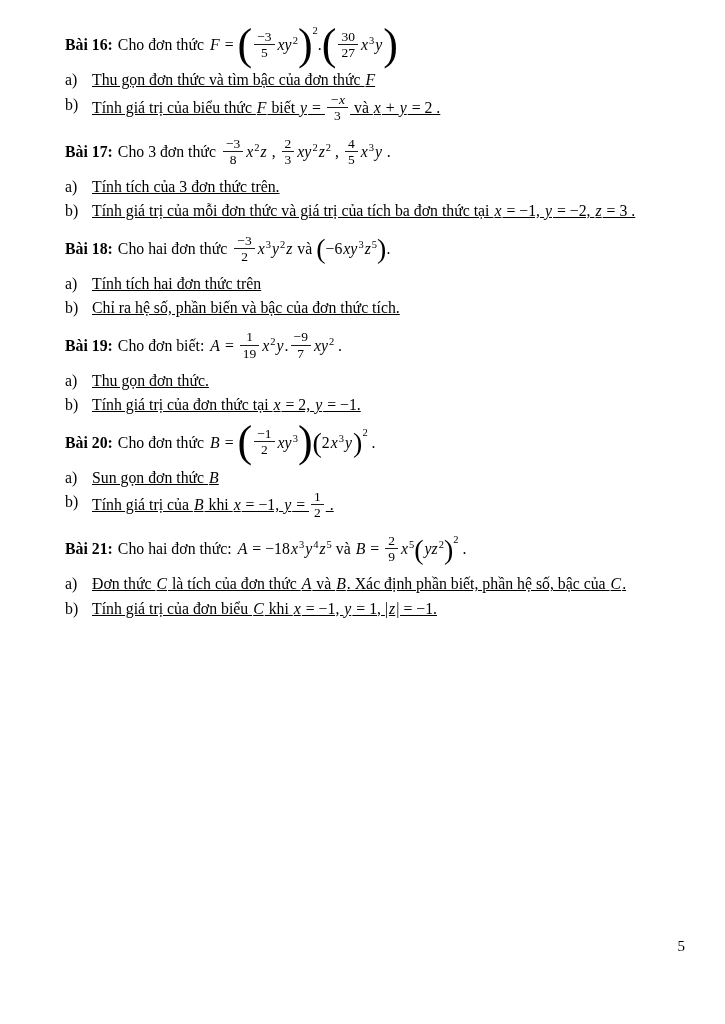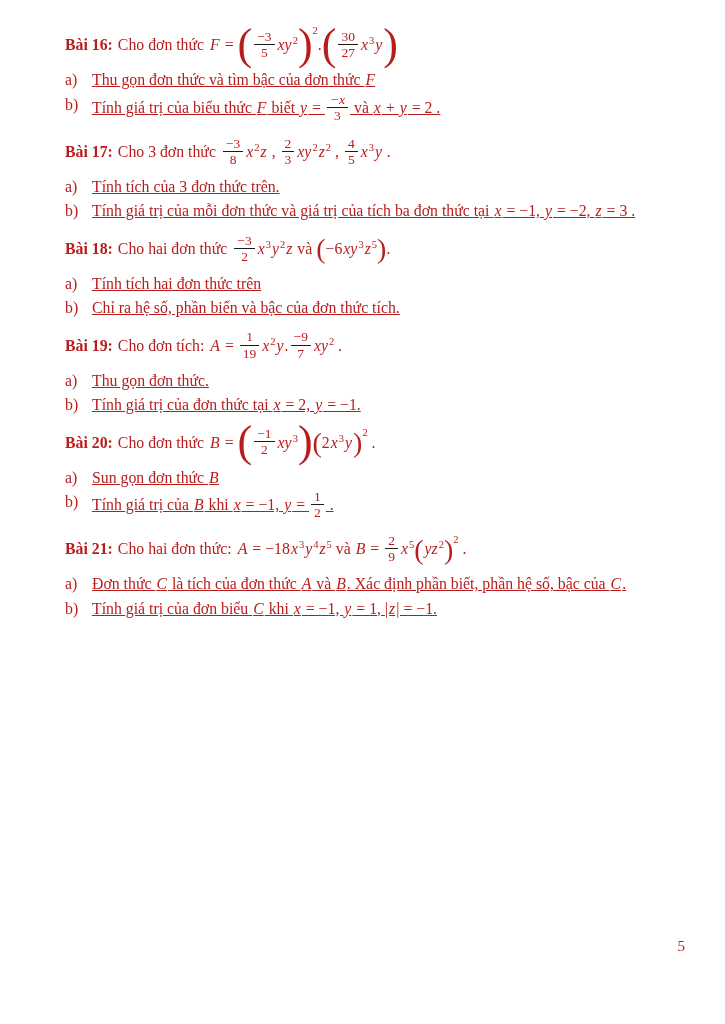--- a/index.html
+++ b/index.html
@@ -1,20 +1,20 @@
 <!DOCTYPE html>
 <html lang="vi"><head>
 <meta charset="utf-8">
 <style>
   html, body { margin:0; padding:0; background:#ffffff; }
   .page {
     position:relative;
     width:725px; height:1024px;
     background:#ffffff;
-    color:#b91c1c;
+    color:#000000;
     font-family:"Liberation Serif", serif;
     font-size:15.8px;
     overflow:hidden;
   }
   .content { padding:26px 40px 0 65px; }
 
   .ex { margin-bottom:8px; }
   .ex-head { padding:5px 0 4px; line-height:1.3; }
   .ex-label { font-weight:bold; margin-right:5px; }
   .ex-intro { margin-right:5px; }
@@ -104,21 +104,21 @@
         <div class="ex-item">
           <span class="item-label">a)</span>
           <span class="item-body"><span class="mo">Tính tích hai đơn thức trên</span></span>
         </div>
         <div class="ex-item">
           <span class="item-label">b)</span>
           <span class="item-body"><span class="mo">Chỉ ra hệ số, phần biến và bậc của đơn thức tích.</span></span>
         </div>
       </div>
       <div class="ex">
-        <div class="ex-head"><b class="ex-label">Bài 19:</b><span class="ex-intro">Cho đơn tích:</span><span class="math"><span class="mi">A</span><span class="mo"> = </span><span class="frac">
+        <div class="ex-head"><b class="ex-label">Bài 19:</b><span class="ex-intro">Cho đơn biết:</span><span class="math"><span class="mi">A</span><span class="mo"> = </span><span class="frac">
               <span class="fnum">1</span>
               <span class="fden">19</span>
             </span><span class="mi">x</span><sup class="sup">2</sup><span class="mi">y</span><span class="mo">.</span><span class="frac">
               <span class="fnum">−9</span>
               <span class="fden">7</span>
             </span><span class="mi">xy</span><sup class="sup">2</sup><span class="mo"> .</span></span></div>
         <div class="ex-item">
           <span class="item-label">a)</span>
           <span class="item-body"><span class="mo">Thu gọn đơn thức.</span></span>
         </div>

